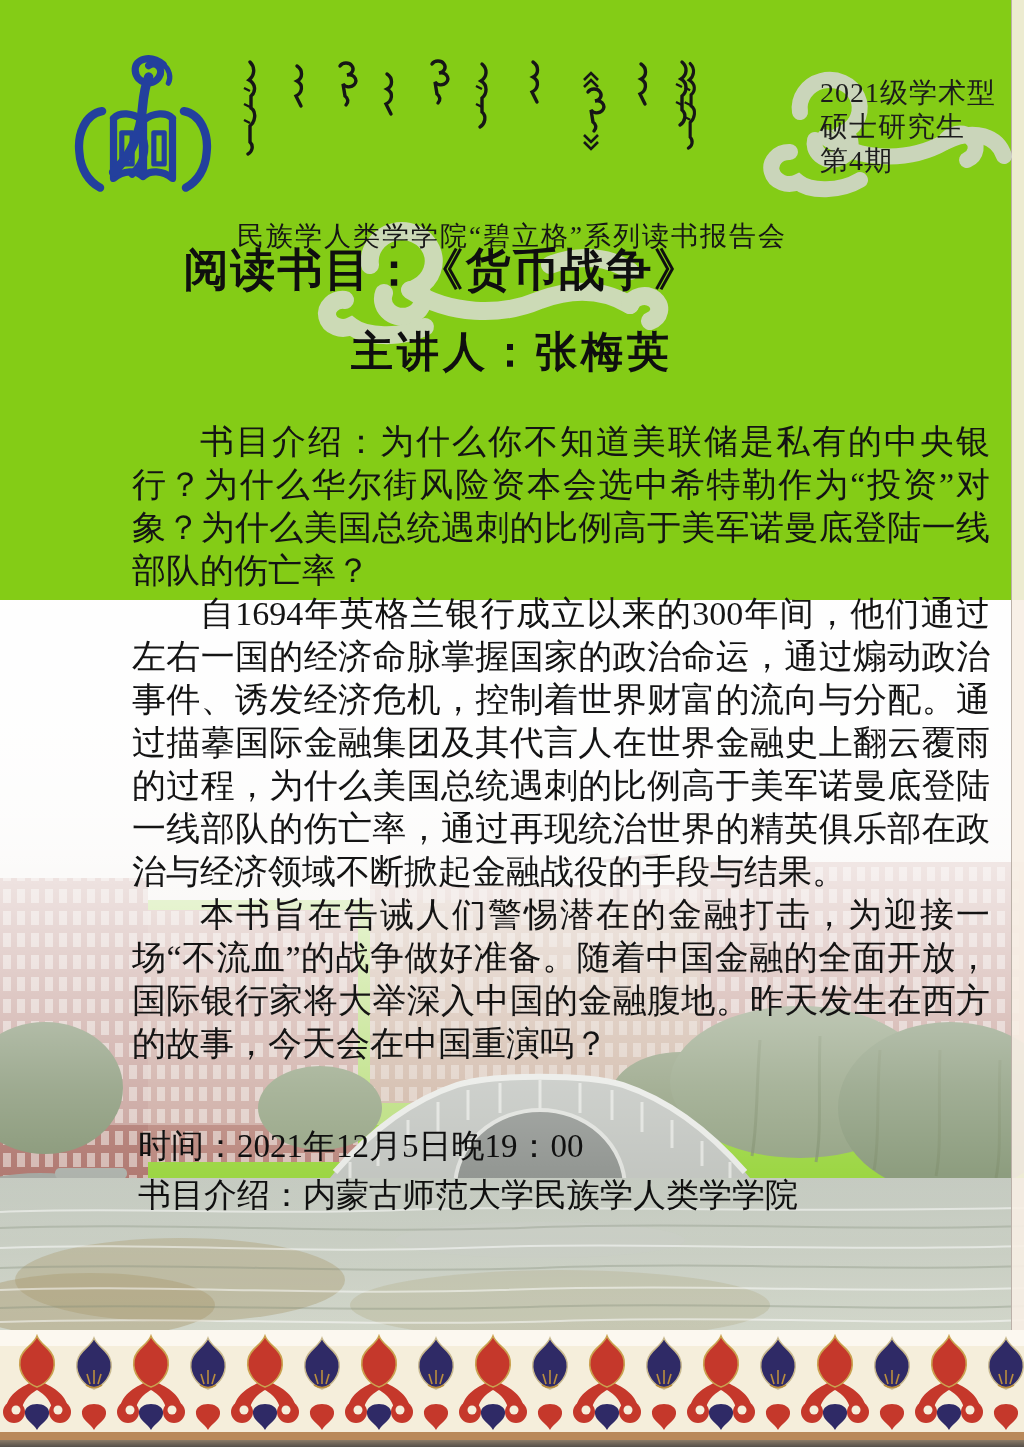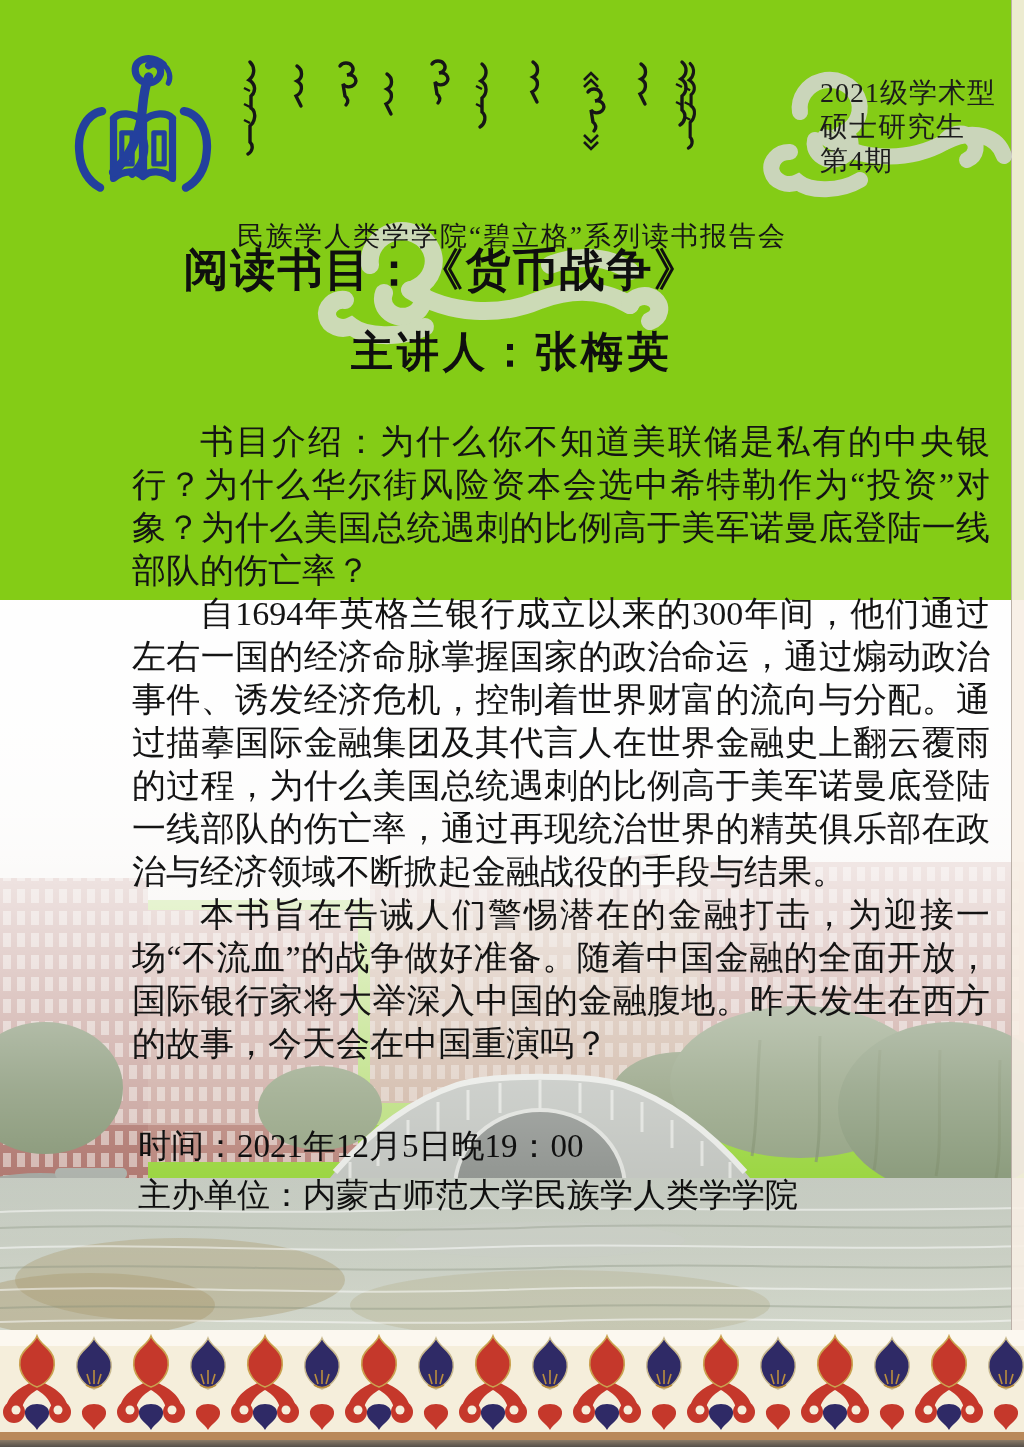--- a/index.html
+++ b/index.html
@@ -244,21 +244,21 @@
   <div class="abs speaker-line">主讲人：张梅英</div>
 
   <div class="abs body-text">
     <p>书目介绍：为什么你不知道美联储是私有的中央银行？为什么华尔街风险资本会选中希特勒作为“投资”对象？为什么美国总统遇刺的比例高于美军诺曼底登陆一线部队的伤亡率？</p>
     <p>自1694年英格兰银行成立以来的300年间，他们通过左右一国的经济命脉掌握国家的政治命运，通过煽动政治事件、诱发经济危机，控制着世界财富的流向与分配。通过描摹国际金融集团及其代言人在世界金融史上翻云覆雨的过程，为什么美国总统遇刺的比例高于美军诺曼底登陆一线部队的伤亡率，通过再现统治世界的精英俱乐部在政治与经济领域不断掀起金融战役的手段与结果。</p>
     <p>本书旨在告诫人们警惕潜在的金融打击，为迎接一场“不流血”的战争做好准备。随着中国金融的全面开放，国际银行家将大举深入中国的金融腹地。昨天发生在西方的故事，今天会在中国重演吗？</p>
   </div>
 
   <div class="abs details">
     <div>时间：2021年12月5日晚19：00</div>
-    <div>主办单位：内蒙古师范大学民族学人类学学院</div>
+    <div>书目介绍：内蒙古师范大学民族学人类学学院</div>
   </div>
 
   <svg id="border-strip" class="abs" viewBox="0 0 1024 117" preserveAspectRatio="none" aria-hidden="true">
     <defs>
       <pattern id="borderPat" width="114" height="117" patternUnits="userSpaceOnUse">
         <rect x="0" y="0" width="114" height="16" fill="#fcf8f0"></rect>
         <rect x="0" y="16" width="114" height="86" fill="#f5eedb"></rect>
 
         <path d="M37,50 C22,56 8,64 6,78 L22,86 C20,72 30,64 37,60 C44,64 54,72 52,86 L68,78 C66,64 52,56 37,50 Z" fill="#c5382b"></path>
         <circle cx="14" cy="82" r="11" fill="#c5382b"></circle>

